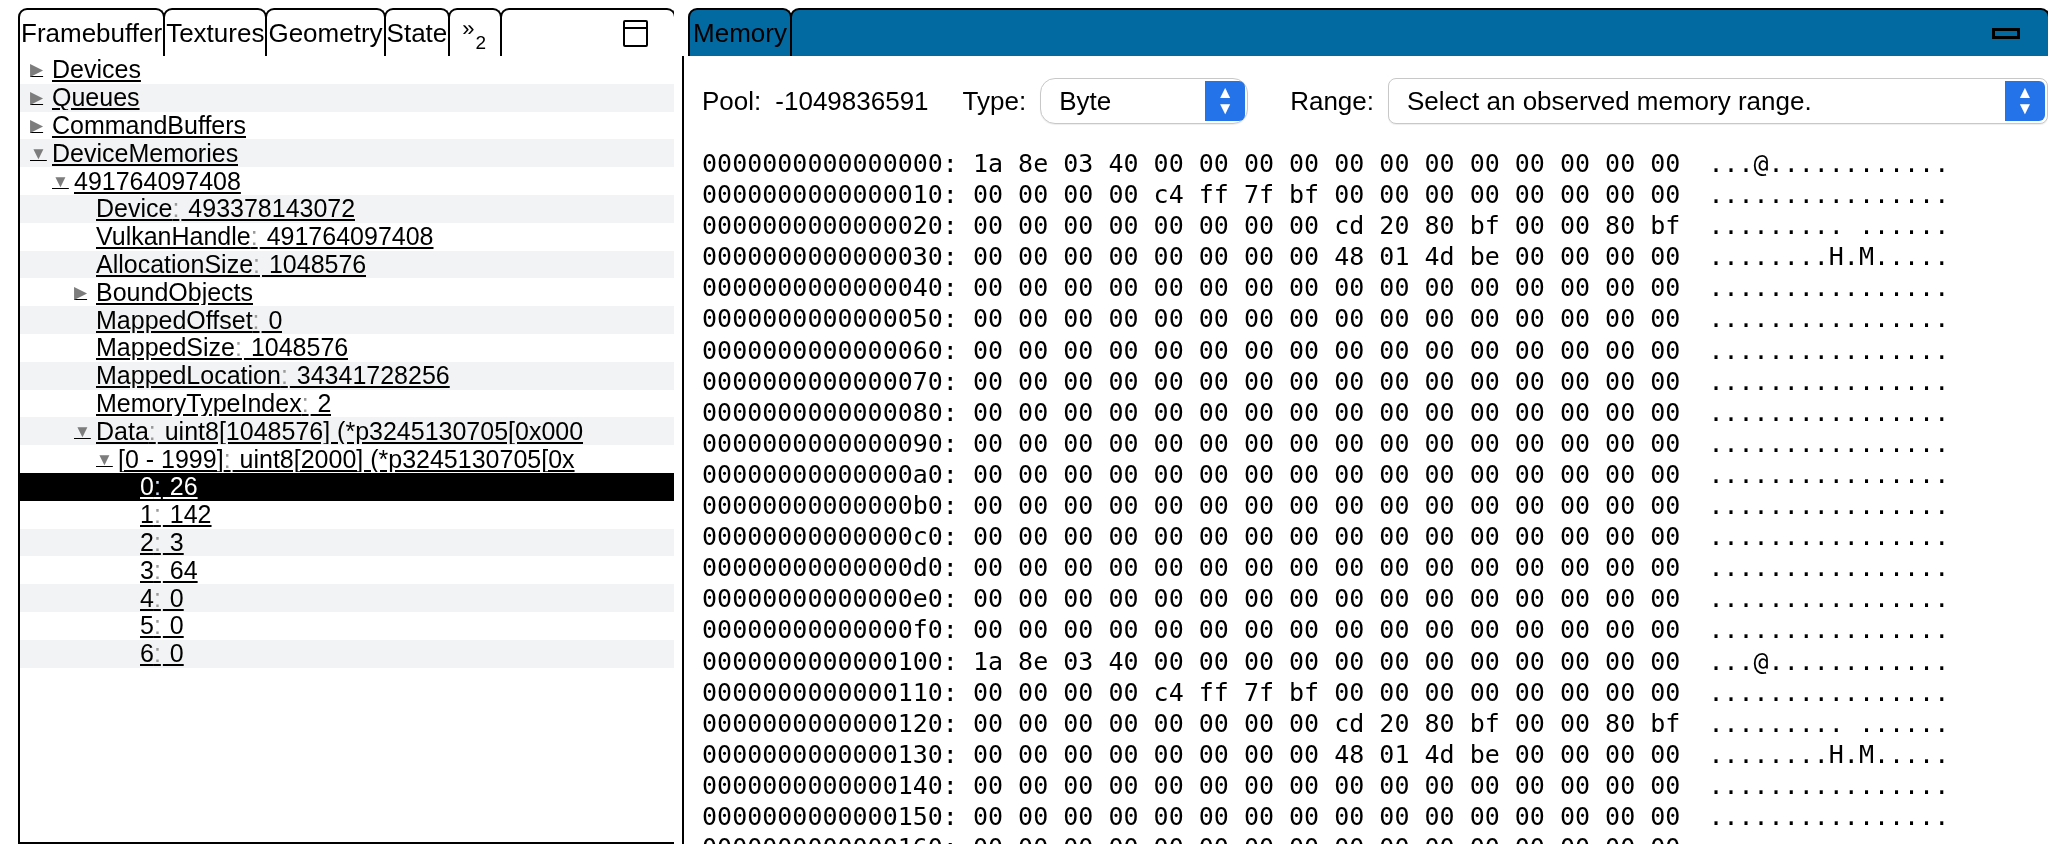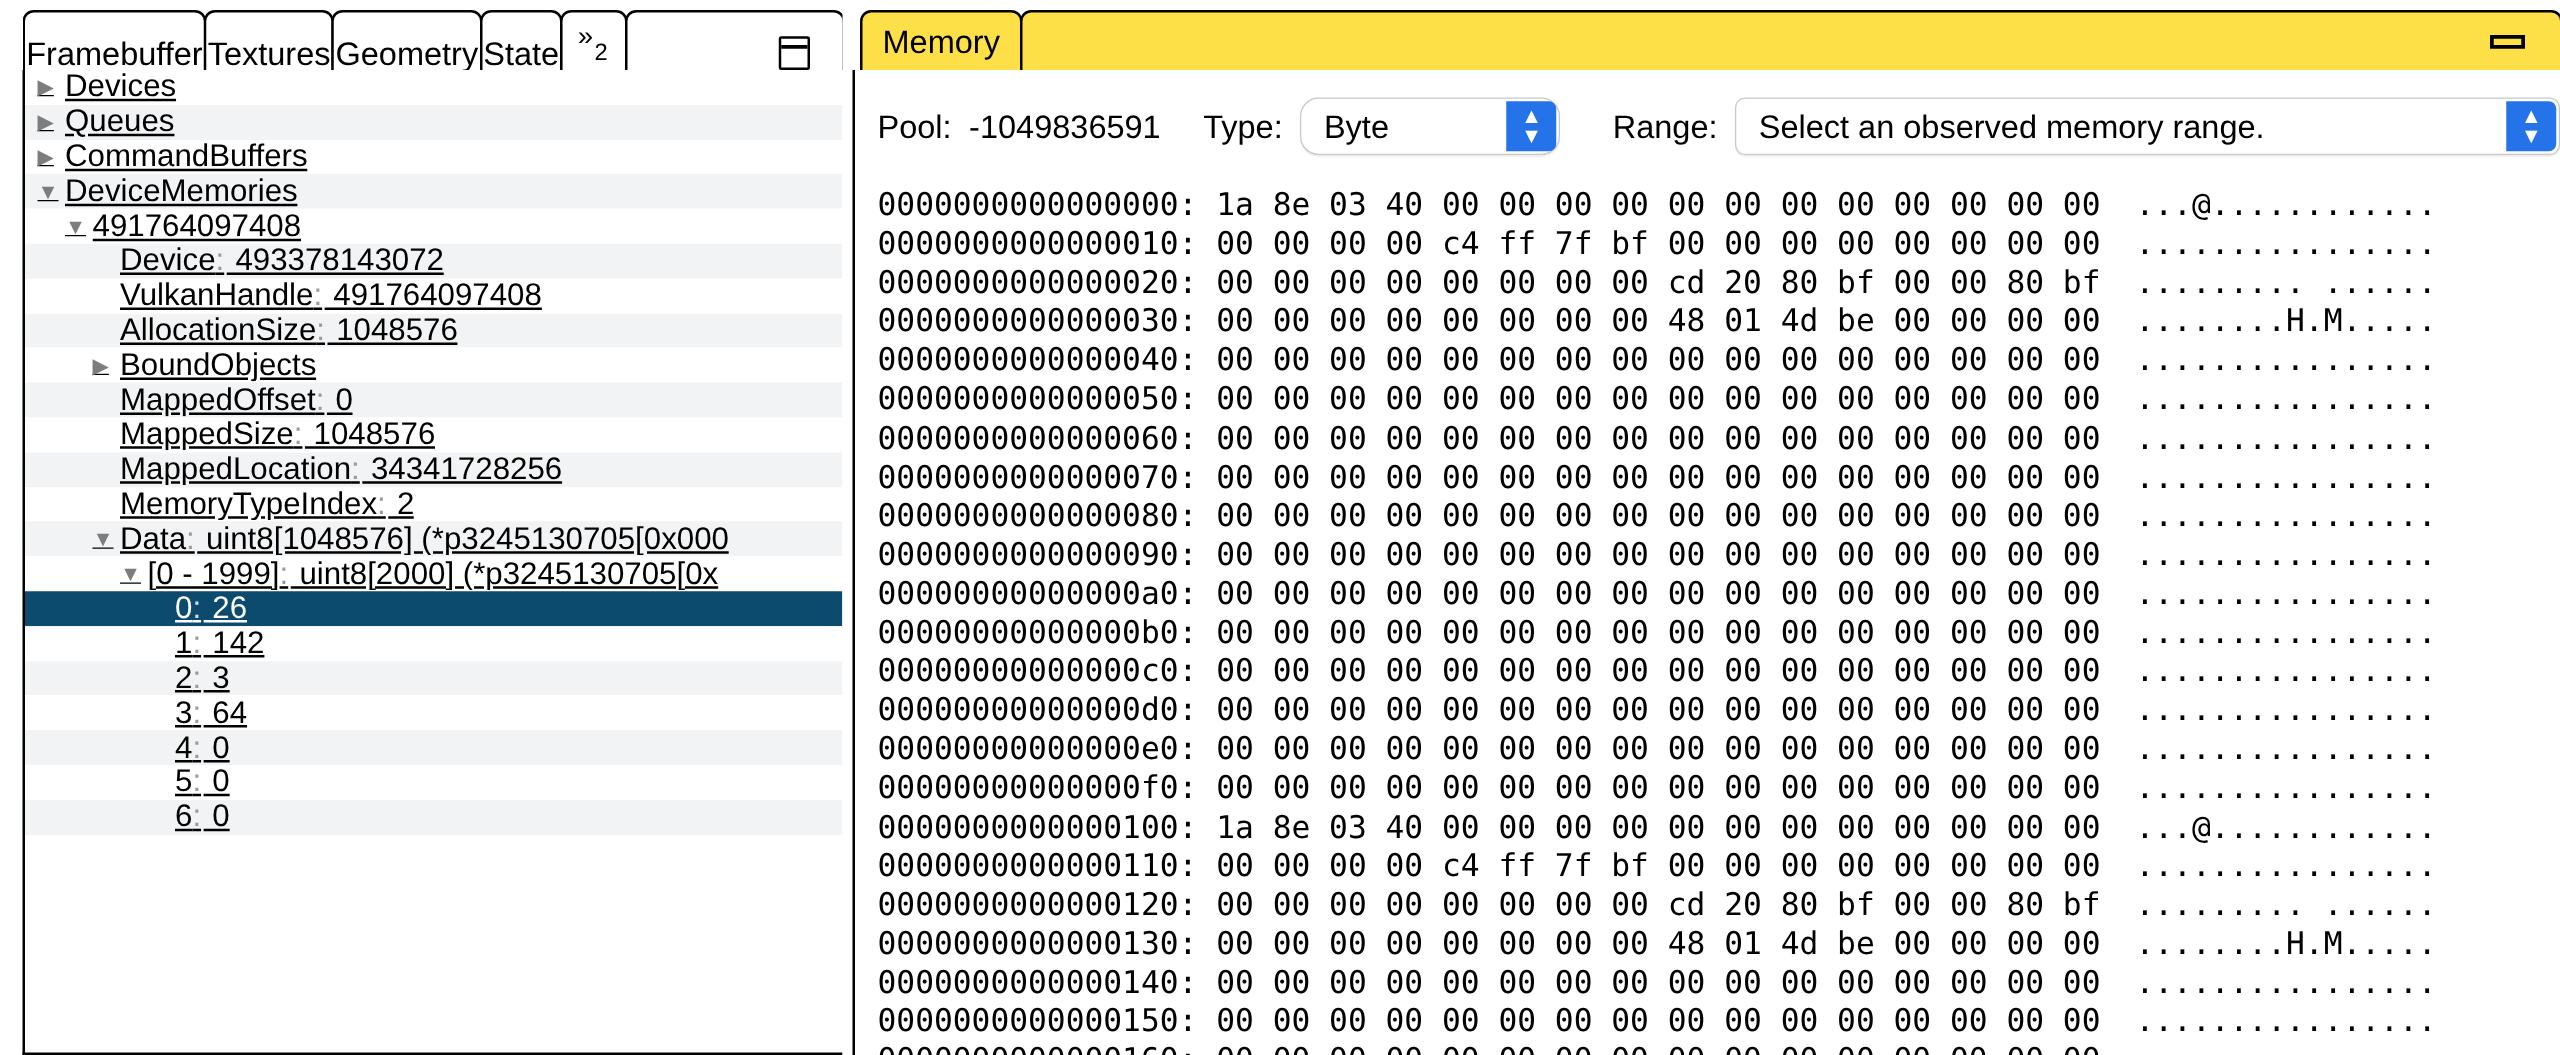--- a/index.html
+++ b/index.html
@@ -35,21 +35,21 @@
     background: #ffffff;
     flex: 0 0 auto;
   }
   .tab {
     height: 48px;
     border: 2px solid #000000;
     border-bottom: none;
     border-radius: 9px 9px 0 0;
     background: #ffffff;
     display: flex;
-    align-items: flex-end;
+    align-items: center;
     justify-content: center;
     padding: 0 1px;
     font-size: 26px;
     color: #000;
     margin-right: -2px;
     position: relative;
     white-space: nowrap;
     line-height: 1;
   }
   .tab.active {
@@ -118,21 +118,21 @@
     align-items: center;
     font-size: 25px;
     color: #000;
     white-space: nowrap;
     padding-left: 10px;
     line-height: 1;
     text-decoration: underline;
   }
   .row.odd  { background: #f2f3f4; }
   .row.even { background: #ffffff; }
-  .row.selected { background: #0c4a6e; color: #ffffff; }
+  .row.selected { background: #000000; color: #ffffff; }
   .arrow {
     width: 20px;
     flex: 0 0 20px;
     display: inline-block;
     color: #7d7d7d;
     font-size: 17px;
     line-height: 1;
     margin-right: 2px;
   }
   .arrow.right::before { content: "\25B6"; }
@@ -158,24 +158,24 @@
     display: flex;
     align-items: flex-end;
     padding-left: 6px;
     flex: 0 0 auto;
   }
   .mem-tab {
     height: 48px;
     border: 2px solid #000;
     border-bottom: none;
     border-radius: 9px 9px 0 0;
-    background: #fde047;
-    display: flex;
-    align-items: center;
-    padding: 0 16px;
+    background: #0369a1;
+    display: flex;
+    align-items: center;
+    padding: 0 3px;
     font-size: 26px;
     margin-right: -2px;
     line-height: 1;
   }
   .mem-tab.filler {
     flex: 1;
     justify-content: flex-end;
     padding-right: 28px;
   }
   .min-glyph {

